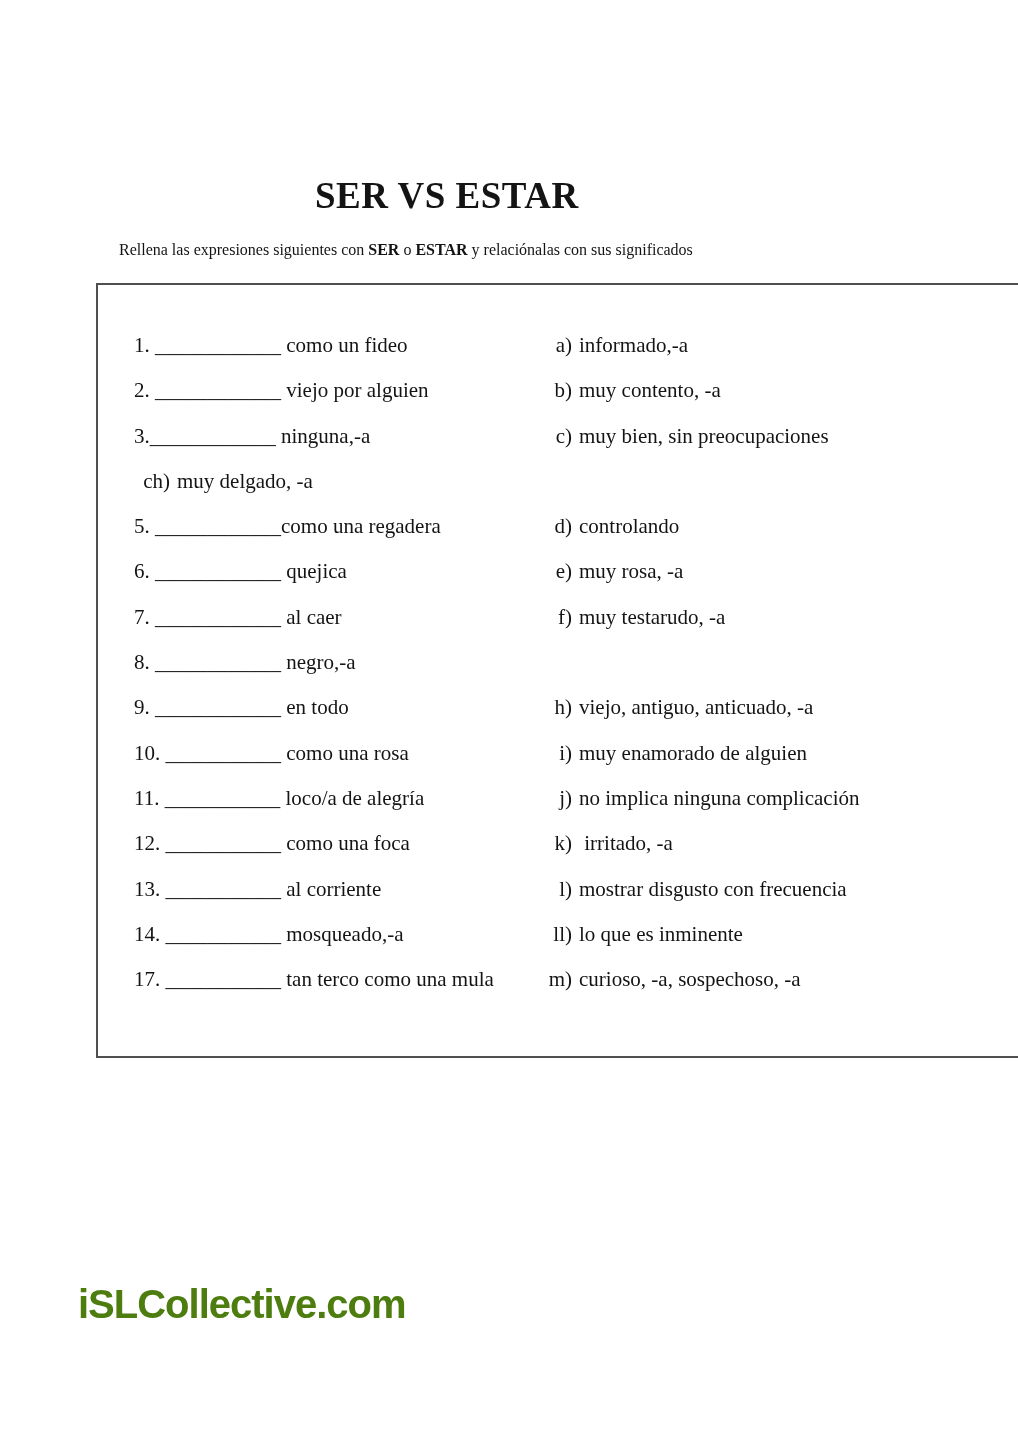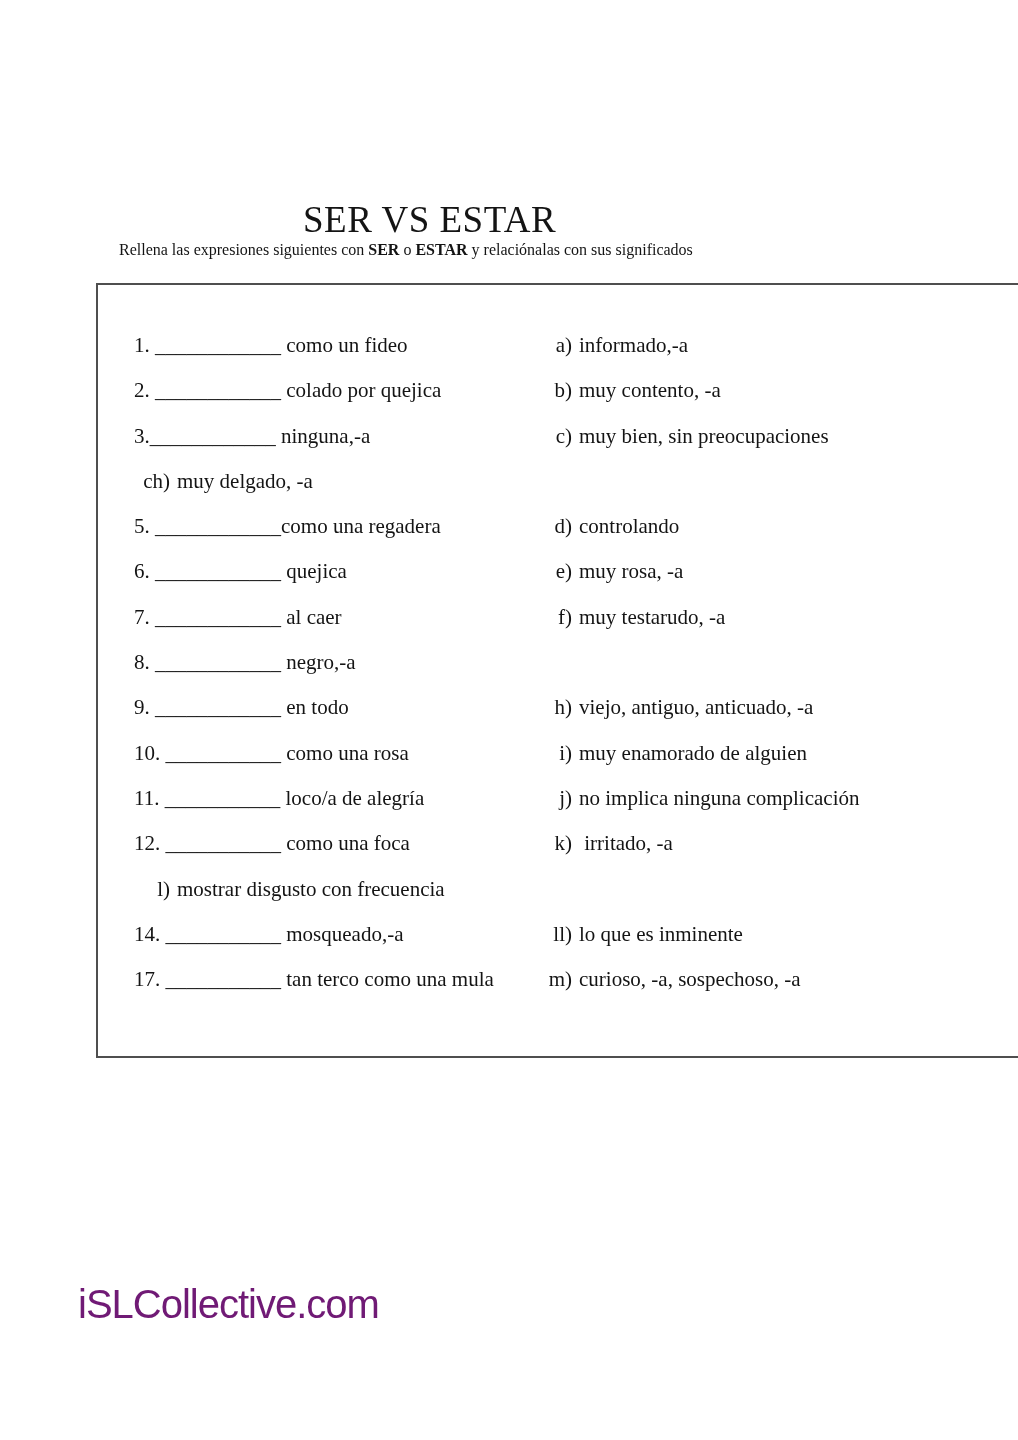--- a/index.html
+++ b/index.html
@@ -1,51 +1,51 @@
 <!DOCTYPE html>
 <html><head>
 <meta charset="utf-8">
 <style>
   html,body{margin:0;padding:0;background:#fff;}
   .page{position:relative;width:1018px;height:1440px;background:#ffffff;
         font-family:"Liberation Serif",serif;color:#141414;overflow:hidden;}
-  .title{position:absolute;left:303px;top:174px;font-size:37px;font-weight:400;
-         letter-spacing:.5px;white-space:pre;margin-top:24px;}
+  .title{position:absolute;left:315px;top:174px;font-size:37px;font-weight:700;
+         letter-spacing:.5px;white-space:pre;}
   .instructions{position:absolute;left:119px;top:241px;font-size:16px;white-space:pre;}
   .instructions b{font-weight:700;}
   .box{position:absolute;left:96px;top:283px;width:952px;height:775px;
        border:2px solid #4f4f4f;box-sizing:border-box;padding:38px 0 0 36px;}
   .row{display:flex;height:45.3px;line-height:45.3px;font-size:21px;}
   .left{width:402px;flex:none;white-space:pre;overflow:visible;}
   .left span{white-space:pre;}
   .right{flex:1;white-space:pre;}
   .letter{display:inline-block;width:36px;text-align:right;white-space:pre;}
   .mtext{padding-left:7px;white-space:pre;}
   .watermark{position:absolute;left:78px;top:1282px;
-             font-family:"Liberation Sans",sans-serif;font-size:40px;font-weight:400;
-             color:#701a75;letter-spacing:-1px;white-space:pre;}
+             font-family:"Liberation Sans",sans-serif;font-size:40px;font-weight:700;
+             color:#4d7c0f;letter-spacing:-1px;white-space:pre;}
 </style>
 </head>
 <body>
 
 <div class="page">
 
   <div class="title">SER VS ESTAR</div>
 
   <div class="instructions"><span>Rellena las expresiones siguientes con </span><b>SER</b><span> o </span><b>ESTAR</b><span> y relaciónalas con sus significados</span></div>
 
   <div class="box">
 
     <div class="row">
       <div class="left"><span>1.</span><span> </span><span>____________</span><span> </span><span>como un fideo</span></div>
       <div class="right"><span class="letter">a)</span><span class="mtext">informado,-a</span></div>
     </div>
 
     <div class="row">
-      <div class="left"><span>2.</span><span> </span><span>____________</span><span> </span><span>colado por quejica</span></div>
+      <div class="left"><span>2.</span><span> </span><span>____________</span><span> </span><span>viejo por alguien</span></div>
       <div class="right"><span class="letter">b)</span><span class="mtext">muy contento, -a</span></div>
     </div>
 
     <div class="row">
       <div class="left"><span>3.</span><span></span><span>____________</span><span> </span><span>ninguna,-a</span></div>
       <div class="right"><span class="letter">c)</span><span class="mtext">muy bien, sin preocupaciones</span></div>
     </div>
 
     <div class="row">
       <div class="right"><span class="letter">ch)</span><span class="mtext">muy delgado, -a</span></div>
@@ -84,20 +84,21 @@
       <div class="left"><span>11.</span><span> </span><span>___________</span><span> </span><span>loco/a de alegría</span></div>
       <div class="right"><span class="letter">j)</span><span class="mtext">no implica ninguna complicación</span></div>
     </div>
 
     <div class="row">
       <div class="left"><span>12.</span><span> </span><span>___________</span><span> </span><span>como una foca</span></div>
       <div class="right"><span class="letter">k)</span><span class="mtext"> irritado, -a</span></div>
     </div>
 
     <div class="row">
+      <div class="left"><span>13.</span><span> </span><span>___________</span><span> </span><span>al corriente</span></div>
       <div class="right"><span class="letter">l)</span><span class="mtext">mostrar disgusto con frecuencia</span></div>
     </div>
 
     <div class="row">
       <div class="left"><span>14.</span><span> </span><span>___________</span><span> </span><span>mosqueado,-a</span></div>
       <div class="right"><span class="letter">ll)</span><span class="mtext">lo que es inminente</span></div>
     </div>
 
     <div class="row">
       <div class="left"><span>17.</span><span> </span><span>___________</span><span> </span><span>tan terco como una mula</span></div>

